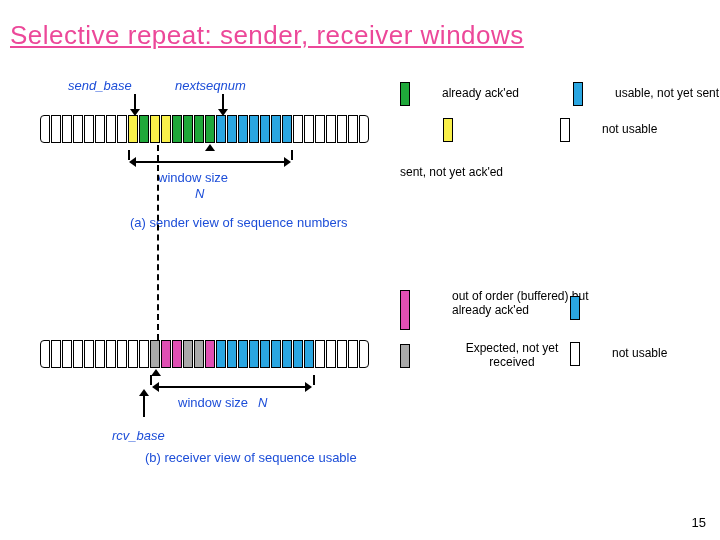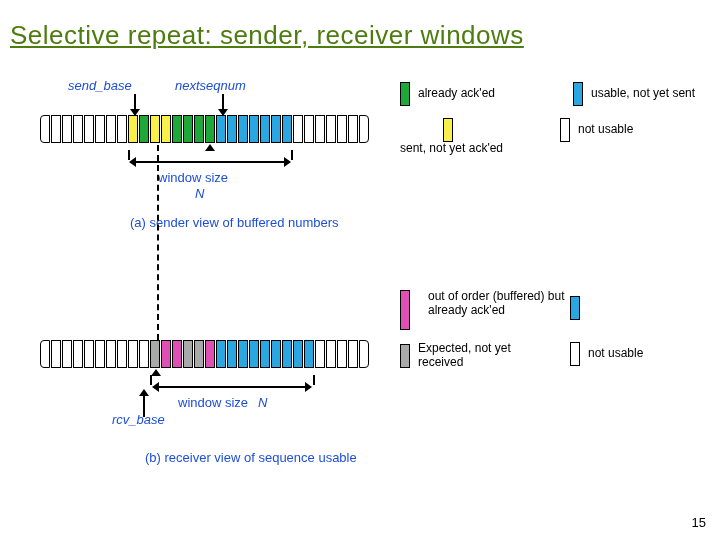--- a/index.html
+++ b/index.html
@@ -10,21 +10,21 @@
     font-family: Verdana, Arial, sans-serif;
     position: relative;
     overflow: hidden;
   }
   .title {
     position: absolute;
     top: 20px;
     left: 10px;
     font-family: "Comic Sans MS", cursive, sans-serif;
     font-size: 26px;
-    color: #4d7c0f;
+    color: #ec4899;
     text-decoration: underline;
     letter-spacing: 0.5px;
   }
   .seq {
     position: absolute;
     display: flex;
   }
   .seq .cell {
     width: 10px;
     height: 28px;
@@ -102,20 +102,21 @@
   }
   .dashed {
     position: absolute;
     width: 0;
     border-left: 2px dashed #000;
   }
   .legend-item {
     position: absolute;
     display: flex;
     align-items: center;
+    gap: 24px;
   }
   .legend-swatch {
     width: 10px;
     height: 24px;
     border: 1px solid #000;
     margin-right: 8px;
     flex-shrink: 0;
   }
   .legend-text {
     font-size: 12px;
@@ -172,21 +173,21 @@
     <div class="cell c-white"></div>
     <div class="cell last c-white"></div>
 </div>
 
 <div class="tick" style="top:150px; left:128px;"></div>
 <div class="tick" style="top:150px; left:291px;"></div>
 <div class="hbar" style="top:161px; left:135px; width:150px;"></div>
 <div class="uparr" style="top:150px; left:209px; height:10px; background:none;"></div>
 <div class="lbl" style="top:170px; left:158px;">window size</div>
 <div class="lbl em" style="top:186px; left:195px;">N</div>
-<div class="lbl" style="top:215px; left:130px;">(a) sender view of buffered numbers</div>
+<div class="lbl" style="top:215px; left:130px;">(a) sender view of sequence numbers</div>
 
 <div class="dashed" style="top:145px; left:157px; height:195px;"></div>
 
 <div class="legend-item" style="top:82px; left:400px;">
   <div class="legend-swatch c-green"></div>
   <div class="legend-text">already ack'ed</div>
 </div>
 <div class="legend-item" style="top:118px; left:400px;flex-direction:column;">
   <div class="legend-swatch c-yellow"></div>
   <div class="legend-text">sent, not yet ack'ed</div>
@@ -234,29 +235,29 @@
 </div>
 
 <div class="tick" style="top:375px; left:150px;"></div>
 <div class="tick" style="top:375px; left:313px;"></div>
 <div class="hbar" style="top:386px; left:158px; width:148px;"></div>
 <div class="lbl" style="top:395px; left:178px;">window size</div>
 <div class="lbl em" style="top:395px; left:258px;">N</div>
 
 <div class="uparr" style="top:375px; left:155px; height:0;"></div>
 <div class="uparr" style="top:395px; left:143px; height:22px;"></div>
-<div class="lbl em" style="top:412px; left:112px;font-style:italic;">rcv_base</div>
+<div class="lbl em" style="top:428px; left:112px;font-style:italic;">rcv_base</div>
 
 <div class="lbl" style="top:450px; left:145px;">(b) receiver view of sequence usable</div>
 
 <div class="legend-item" style="top:290px; left:400px; align-items:flex-start;">
   <div class="legend-swatch c-magenta" style="height:40px;"></div>
   <div class="legend-text" style="width:140px;margin-left:10px;">out of order (buffered) but already ack'ed</div>
 </div>
-<div class="legend-item" style="top:342px; left:400px;">
+<div class="legend-item" style="top:342px; left:400px;text-align:center;">
   <div class="legend-swatch c-gray"></div>
   <div class="legend-text" style="width:140px;">Expected,  not yet received</div>
 </div>
 <div class="legend-item" style="top:296px; left:570px;">
   <div class="legend-swatch c-blue"></div>
 </div>
 <div class="legend-item" style="top:342px; left:570px;">
   <div class="legend-swatch c-white"></div>
   <div class="legend-text">not usable</div>
 </div>

